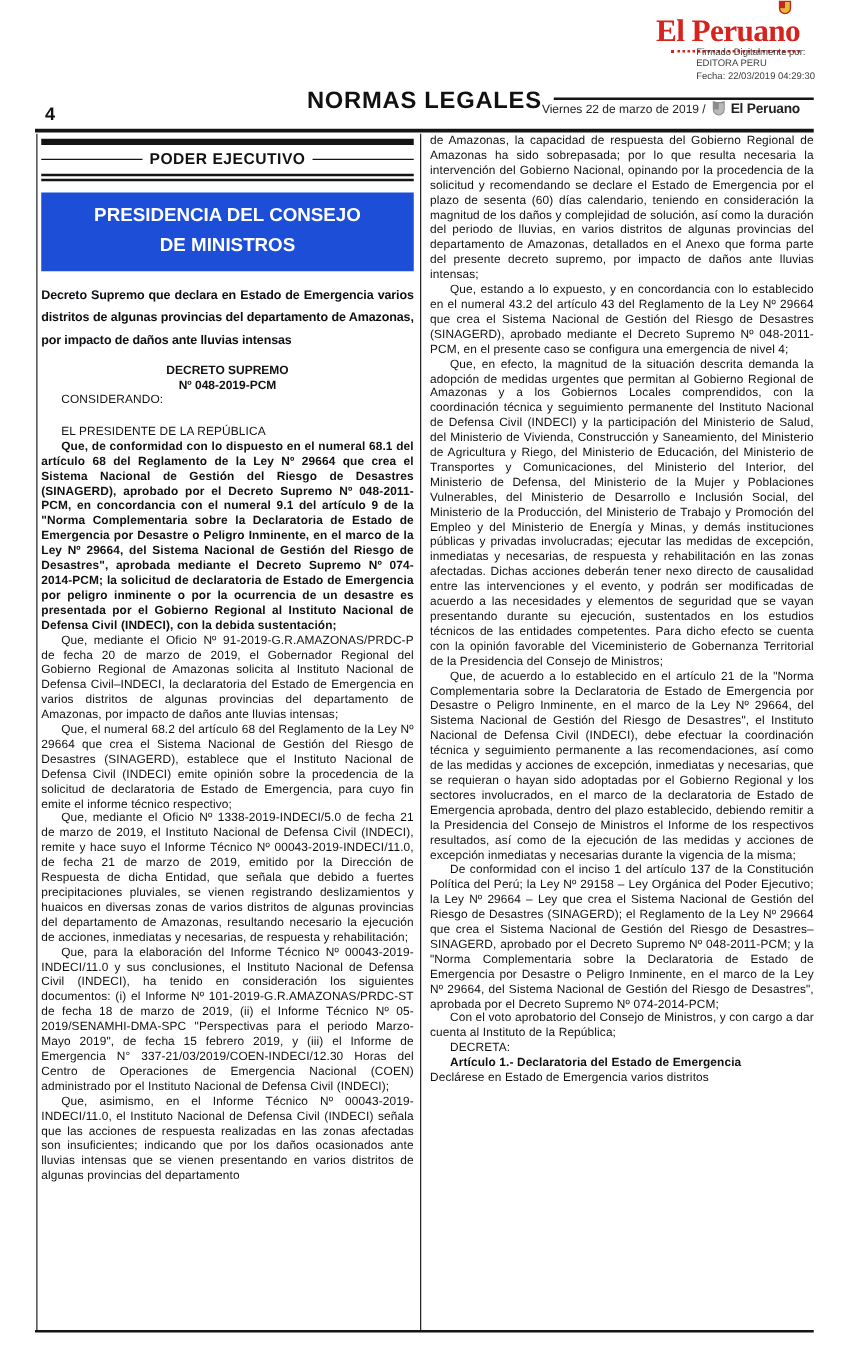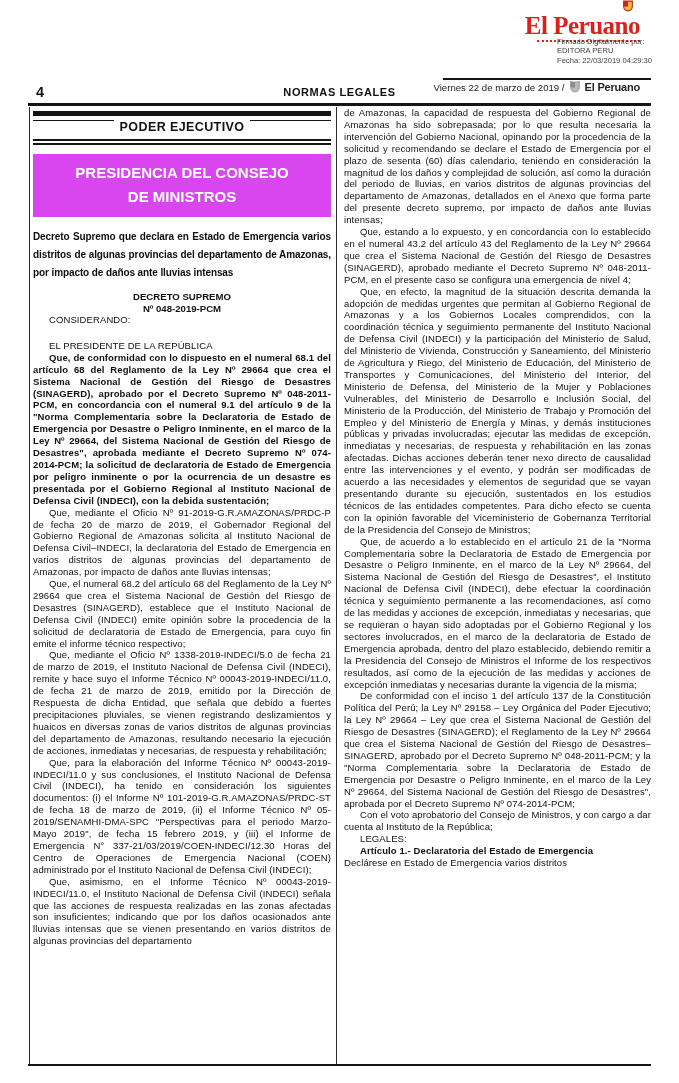--- a/index.html
+++ b/index.html
@@ -13,44 +13,44 @@
   .logo-title {
     font-family: "Liberation Serif", serif; font-weight: bold; font-size: 25px;
     letter-spacing: -0.5px; color: #d7231d; line-height: 26px; margin-top: 11px;
   }
   .logo-tagline { margin-top: 1px; margin-left: 12px; height: 0; border-bottom: 2px dotted #d7231d; }
   .sig-block { position: absolute; top: 37px; left: 557px; font-size: 7.6px; line-height: 9.4px; color: #3d3d3d; }
   .sig-rule { position: absolute; top: 78px; left: 443px; width: 208px; height: 2px; background: #151515; }
   
   .page-num { position: absolute; top: 84px; left: 36px; font-weight: bold; font-size: 14.5px; }
   .section-head {
-    position: absolute; top: 86px; left: 0; width: 679px; text-align: center;
-    font-weight: bold; font-size: 11px; letter-spacing: 0.6px;
+    position: absolute; top: 70px; left: 0; width: 679px; text-align: center;
+    font-weight: bold; font-size: 19px; letter-spacing: 0.6px;
   }
   .date-line {
     position: absolute; top: 81px; right: 28px; font-size: 9.6px; color: #222;
     display: flex; align-items: center; gap: 4px;
   }
   .date-line .brand { font-weight: bold; font-size: 11px; letter-spacing: -0.2px; }
   .header-crest { width: 12px; height: 12px; }
   .header-rule { position: absolute; top: 103px; left: 28px; width: 623px; height: 3px; background: #151515; }
   
   .left-rule   { position: absolute; left: 29px;  top: 107px; width: 1px; height: 957px; background: #2b2b2b; }
   .col-divider { position: absolute; left: 336px; top: 107px; width: 1px; height: 957px; background: #2b2b2b; }
   .bottom-rule { position: absolute; left: 28px; top: 1064px; width: 623px; height: 2px; background: #151515; }
   
   .left-col  { position: absolute; left: 33px;  top: 111px; width: 298px; }
   .right-col { position: absolute; left: 344px; top: 107px; width: 307px; }
   .section-banner { border-top: 5px solid #141414; padding-top: 4px; }
-  .banner-row { display: flex; gap: 6px; }
+  .banner-row { display: flex; align-items: center; gap: 6px; }
   .banner-row::before, .banner-row::after { content: ""; flex: 1; height: 1px; background: #141414; }
   .banner-title { font-weight: bold; font-size: 12.5px; letter-spacing: 0.4px; white-space: nowrap; }
   .double-rule { margin-top: 5px; height: 2px; border-top: 2px solid #141414; border-bottom: 2px solid #141414; }
   .entity-box {
-    margin-top: 9px; background: #d946ef; color: #ffffff; text-align: center;
+    margin-top: 9px; background: #1d4ed8; color: #ffffff; text-align: center;
     font-weight: bold; font-size: 15px; line-height: 24px; padding: 7px 4px 8px 4px;
   }
   .headline {
     margin-top: 11px; font-weight: bold; font-size: 10px; line-height: 18px;
     text-align: justify; color: #0e0e13; letter-spacing: -0.1px;
   }
   .decree-head { margin-top: 9px; text-align: center; font-weight: bold; font-size: 9.6px; line-height: 11.5px; }
   
   .body-text { font-size: 9.5px; line-height: 11.9px; text-align: justify; color: #101010; letter-spacing: 0.1px; }
   .body-text p { margin: 0; text-indent: 16px; }
@@ -130,18 +130,18 @@
     </div>
   </div>
 
   <div class="right-col body-text">
     <p class="no-indent">de Amazonas, la capacidad de respuesta del Gobierno Regional de Amazonas ha sido sobrepasada; por lo que resulta necesaria la intervención del Gobierno Nacional, opinando por la procedencia de la solicitud y recomendando se declare el Estado de Emergencia por el plazo de sesenta (60) días calendario, teniendo en consideración la magnitud de los daños y complejidad de solución, así como la duración del periodo de lluvias, en varios distritos de algunas provincias del departamento de Amazonas, detallados en el Anexo que forma parte del presente decreto supremo, por impacto de daños ante lluvias intensas;</p>
     <p>Que, estando a lo expuesto, y en concordancia con lo establecido en el numeral 43.2 del artículo 43 del Reglamento de la Ley Nº 29664 que crea el Sistema Nacional de Gestión del Riesgo de Desastres (SINAGERD), aprobado mediante el Decreto Supremo Nº 048-2011-PCM, en el presente caso se configura una emergencia de nivel 4;</p>
     <p>Que, en efecto, la magnitud de la situación descrita demanda la adopción de medidas urgentes que permitan al Gobierno Regional de Amazonas y a los Gobiernos Locales comprendidos, con la coordinación técnica y seguimiento permanente del Instituto Nacional de Defensa Civil (INDECI) y la participación del Ministerio de Salud, del Ministerio de Vivienda, Construcción y Saneamiento, del Ministerio de Agricultura y Riego, del Ministerio de Educación, del Ministerio de Transportes y Comunicaciones, del Ministerio del Interior, del Ministerio de Defensa, del Ministerio de la Mujer y Poblaciones Vulnerables, del Ministerio de Desarrollo e Inclusión Social, del Ministerio de la Producción, del Ministerio de Trabajo y Promoción del Empleo y del Ministerio de Energía y Minas, y demás instituciones públicas y privadas involucradas; ejecutar las medidas de excepción, inmediatas y necesarias, de respuesta y rehabilitación en las zonas afectadas. Dichas acciones deberán tener nexo directo de causalidad entre las intervenciones y el evento, y podrán ser modificadas de acuerdo a las necesidades y elementos de seguridad que se vayan presentando durante su ejecución, sustentados en los estudios técnicos de las entidades competentes. Para dicho efecto se cuenta con la opinión favorable del Viceministerio de Gobernanza Territorial de la Presidencia del Consejo de Ministros;</p>
     <p>Que, de acuerdo a lo establecido en el artículo 21 de la "Norma Complementaria sobre la Declaratoria de Estado de Emergencia por Desastre o Peligro Inminente, en el marco de la Ley Nº 29664, del Sistema Nacional de Gestión del Riesgo de Desastres", el Instituto Nacional de Defensa Civil (INDECI), debe efectuar la coordinación técnica y seguimiento permanente a las recomendaciones, así como de las medidas y acciones de excepción, inmediatas y necesarias, que se requieran o hayan sido adoptadas por el Gobierno Regional y los sectores involucrados, en el marco de la declaratoria de Estado de Emergencia aprobada, dentro del plazo establecido, debiendo remitir a la Presidencia del Consejo de Ministros el Informe de los respectivos resultados, así como de la ejecución de las medidas y acciones de excepción inmediatas y necesarias durante la vigencia de la misma;</p>
     <p>De conformidad con el inciso 1 del artículo 137 de la Constitución Política del Perú; la Ley Nº 29158 – Ley Orgánica del Poder Ejecutivo; la Ley Nº 29664 – Ley que crea el Sistema Nacional de Gestión del Riesgo de Desastres (SINAGERD); el Reglamento de la Ley Nº 29664 que crea el Sistema Nacional de Gestión del Riesgo de Desastres–SINAGERD, aprobado por el Decreto Supremo Nº 048-2011-PCM; y la "Norma Complementaria sobre la Declaratoria de Estado de Emergencia por Desastre o Peligro Inminente, en el marco de la Ley Nº 29664, del Sistema Nacional de Gestión del Riesgo de Desastres", aprobada por el Decreto Supremo Nº 074-2014-PCM;</p>
     <p>Con el voto aprobatorio del Consejo de Ministros, y con cargo a dar cuenta al Instituto de la República;</p>
-    <p class="decreta">LEGALES:</p>
+    <p class="decreta">DECRETA:</p>
     <p class="article-title">Artículo 1.- Declaratoria del Estado de Emergencia</p>
     <p class="no-indent">Declárese en Estado de Emergencia varios distritos</p>
   </div>
 
 </div>
 
 </body></html>

